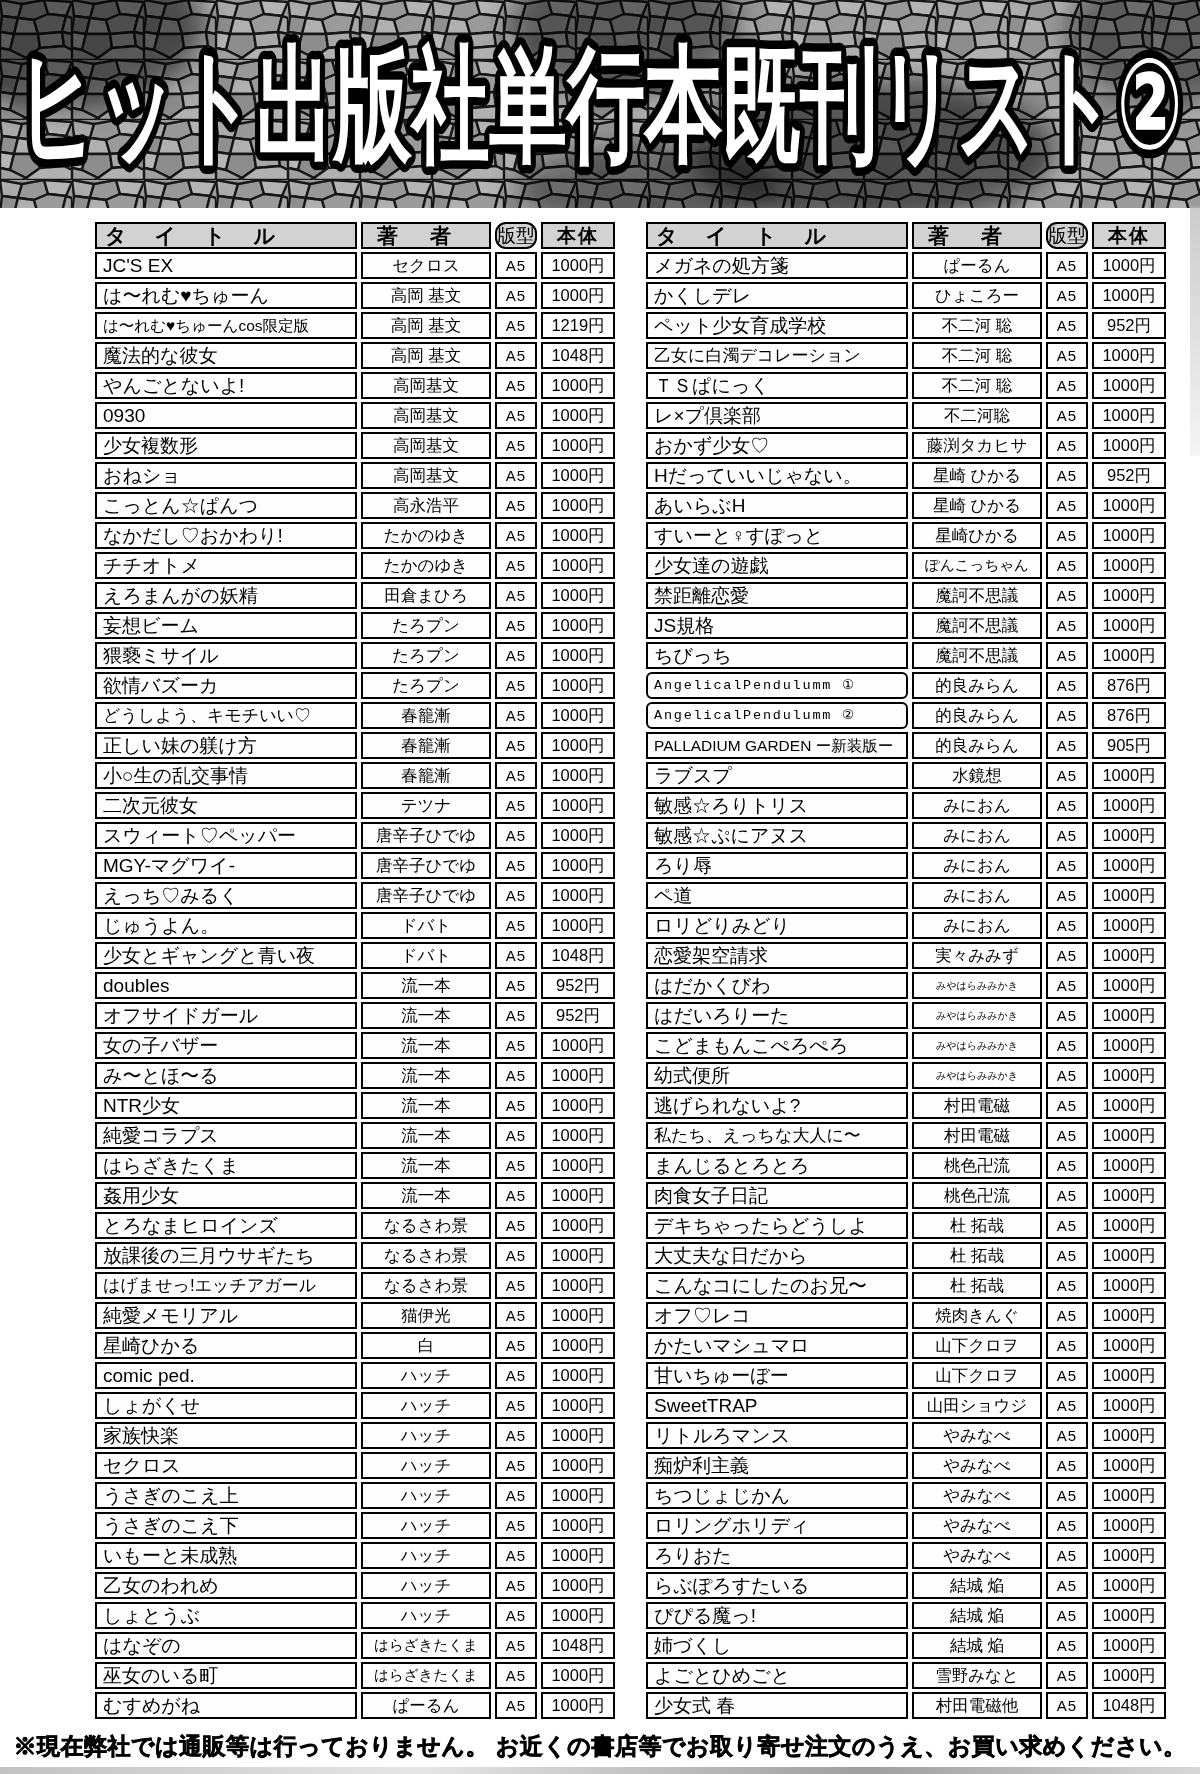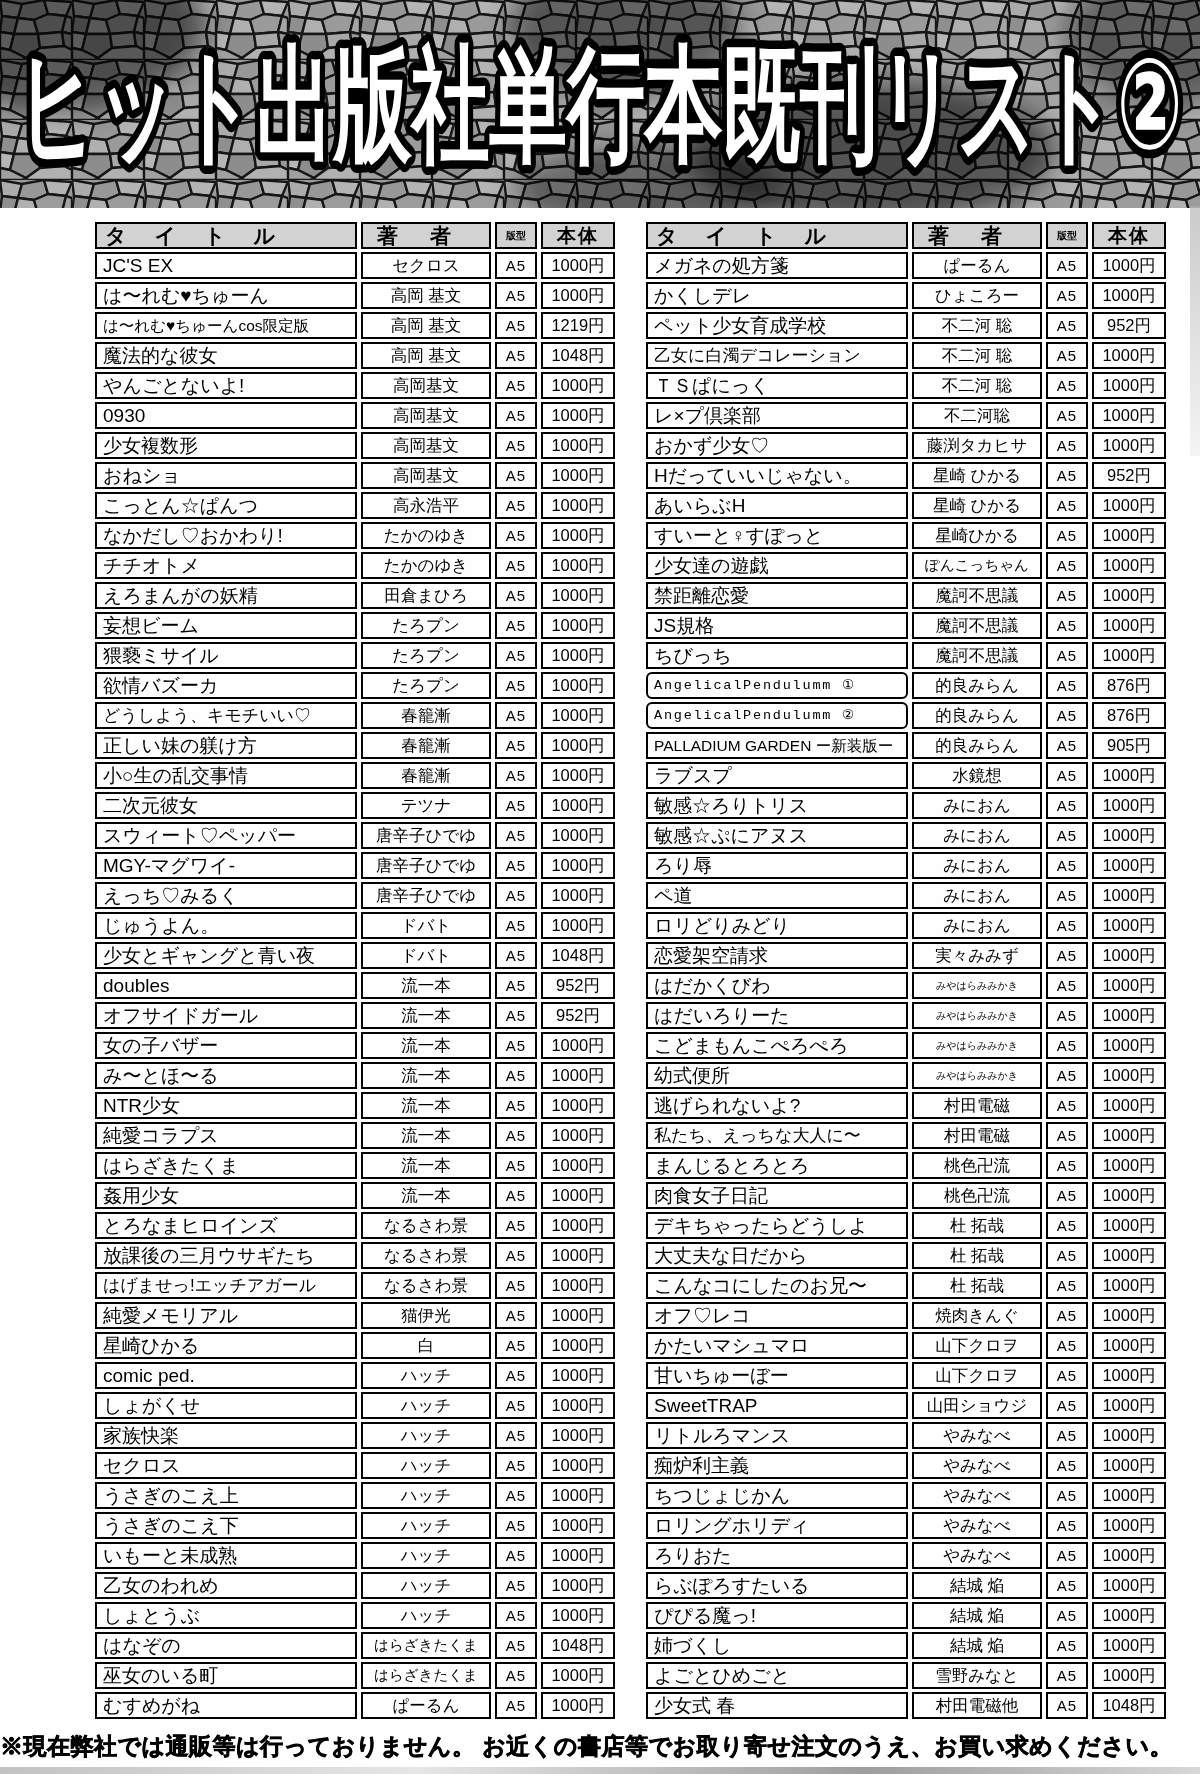--- a/index.html
+++ b/index.html
@@ -32,24 +32,24 @@
   .c-title.xs { font-size:15.5px; }
   .c-title.mono { font-family:"Liberation Mono", monospace; font-size:13.5px; letter-spacing:1.8px;border-radius:6px; }
   .c-author { width:130px; text-align:center; font-size:16.5px; }
   .c-author.sm { font-size:14.5px; }
   .c-author.xs { font-size:10px; }
   .c-format { width:42px; text-align:center; font-size:15px; letter-spacing:1px; }
   .c-price { width:74px; text-align:center; font-size:16.5px; }
   .row.hdr .cell { background:#d2d2d2; font-weight:bold; }
   .row.hdr .c-title { font-size:21px; letter-spacing:28px; padding-left:8px; }
   .row.hdr .c-author { font-size:21px; letter-spacing:32px; padding-left:14px; text-align:left; }
-  .row.hdr .c-format { font-size:10px; letter-spacing:0; font-weight:bold; }
+  .row.hdr .c-format { font-size:19px; letter-spacing:0; font-weight:normal;border-radius:11px; }
   .row.hdr .c-price { font-size:19px; letter-spacing:2px; font-weight:bold; }
   .footer-notice {
-    position:absolute; top:1731px; left:0; width:1200px; text-align:left;
+    position:absolute; top:1731px; left:0; width:1200px; text-align:center;
     font-size:23px; font-weight:bold; -webkit-text-stroke:0.7px #000; letter-spacing:0.5px;
   }
 </style>
 </head>
 <body>
 
 <svg class="banner" width="1200" height="208" viewBox="0 0 1200 208" xmlns="http://www.w3.org/2000/svg">
   <defs>
     <pattern id="mosaic" width="72" height="60" patternUnits="userSpaceOnUse">
       <rect width="72" height="60" fill="#9a9a9a"></rect>

